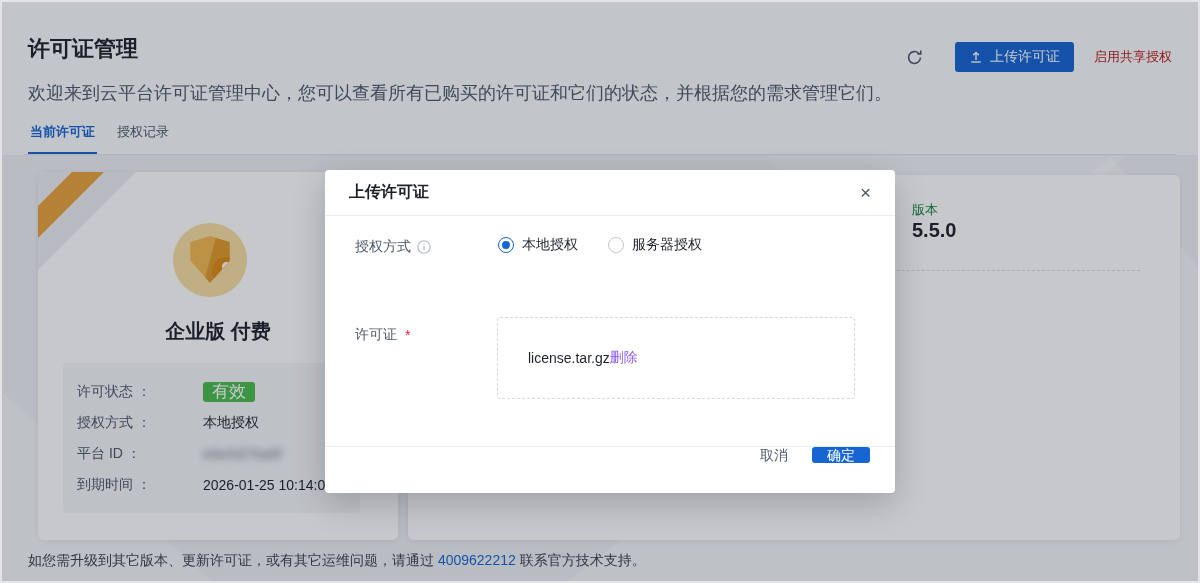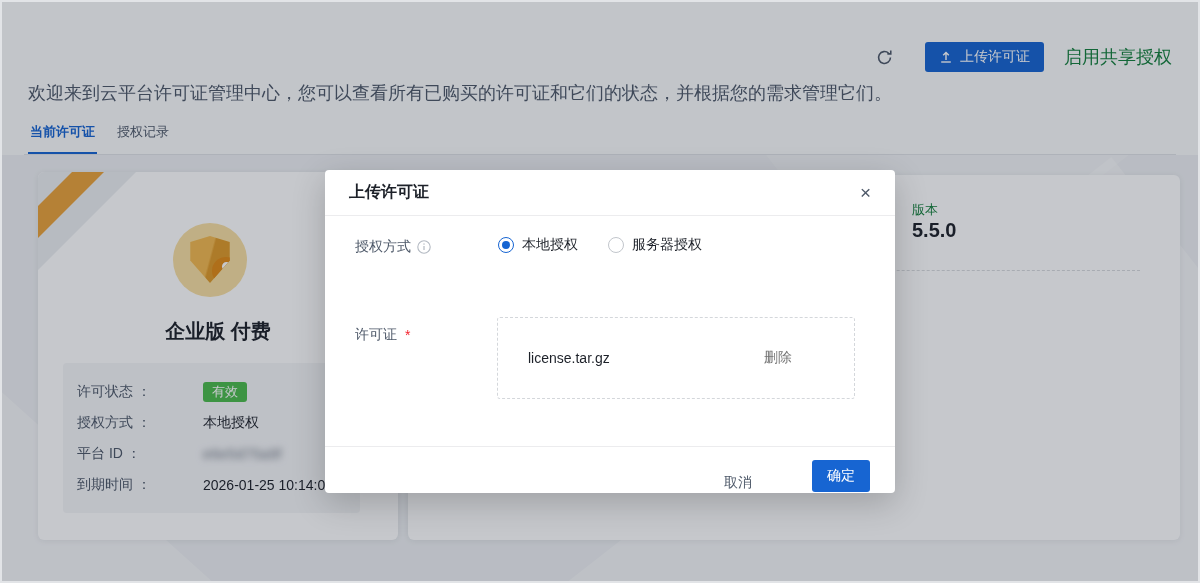--- a/index.html
+++ b/index.html
@@ -21,21 +21,21 @@
   .page-header::after { content:""; position:absolute; left:24px; right:24px; bottom:0; height:1px; background:#e0e2e6; }
   .page-title { position:absolute; left:28px; top:34px; font-size:22px; font-weight:bold; color:#1d2129; }
   .page-subtitle { position:absolute; left:28px; top:81px; font-size:18px; color:#4e5969; }
   .header-actions { position:absolute; right:28px; top:42px; height:30px; display:flex; align-items:center; gap:20px; }
   .btn-refresh { width:22px; height:22px; border:none; background:none; cursor:pointer; display:flex; align-items:center; justify-content:center; margin-right:10px; }
   .btn-primary {
     height:30px; padding:0 14px; border:none; border-radius:3px; cursor:pointer;
     background:#1765d2; color:#fff; font-size:14px;
     display:flex; align-items:center; gap:7px; font-family:inherit;
   }
-  .btn-text { border:none; background:none; cursor:pointer; font-size:18px; color:#15803d; font-family:Liberation Sans, sans-serif; }
+  .btn-text { border:none; background:none; cursor:pointer; font-size:13px; color:#b91c1c; font-family:Liberation Sans, sans-serif; }
   .tabs { position:absolute; left:28px; bottom:0; display:flex; gap:18px; }
   .tab { font-size:13px; color:#4e5969; padding:0 2px 11px 2px; cursor:pointer; border-bottom:3px solid transparent; }
   .tab.active { color:#1765d2; font-weight:bold; border-bottom-color:#1765d2; }
 
   
   .content { position:absolute; top:155px; left:0; right:0; bottom:0; z-index:2; }
   .card { position:absolute; background:#fff; border-radius:6px; box-shadow:0 1px 6px rgba(31,35,41,.08); }
   .card-license { left:38px; top:17px; width:360px; height:368px; overflow:hidden; }
   .ribbon-shade { position:absolute; top:0; left:0; width:98px; height:98px; background:#eceef1; clip-path:polygon(0 0,98px 0,0 98px); }
   .ribbon { position:absolute; top:0; left:0; width:98px; height:98px; background:#e9a23b; clip-path:polygon(34px 0,66px 0,0 66px,0 34px); }
@@ -47,21 +47,21 @@
   .badge-person { position:absolute; left:23px; top:21px; width:28px; height:28px; border-radius:50%; background:#e18a16; overflow:hidden; }
   .badge-head { position:absolute; left:9.5px; top:5px; width:9px; height:9px; border-radius:50%; background:#fff; }
   .badge-body { position:absolute; left:5px; bottom:3px; width:18px; height:10px; border-radius:9px 9px 0 0; background:#fff; }
 
   .edition { position:absolute; top:146px; left:0; width:100%; text-align:center; font-size:20px; font-weight:bold; color:#1d2129; }
 
   .fields-panel { position:absolute; left:25px; top:191px; width:297px; height:150px; background:#f5f6f8; border-radius:4px; padding:13px 0 0 14px; }
   .field-row { display:flex; align-items:center; height:31px; font-size:14px; }
   .field-label { width:126px; color:#4e5969; }
   .field-value { color:#1d2129; }
-  .badge-green { background:#4cbb4c; color:#fff; font-size:13px; line-height:18px; padding:1px 9px; border-radius:3px; }
+  .badge-green { background:#4cbb4c; color:#fff; font-size:17px; line-height:18px; padding:1px 9px; border-radius:3px; }
   .blurred { filter:blur(3.5px); color:#6e7681; letter-spacing:.5px; }
 
   .card-version { left:408px; top:20px; width:772px; height:365px; }
   .ver-block { position:absolute; left:504px; top:26px; }
   .ver-label { font-size:13px; color:#15803d; }
   .ver-value { font-size:20px; font-weight:bold; color:#1d2129; }
   .ver-dash { position:absolute; left:28px; top:95px; width:704px; border-top:1px dashed #d8dadd; }
 
   .support { position:absolute; left:28px; top:397px; font-size:14px; color:#3d434d; }
   .support a { color:#1765d2; text-decoration:none; cursor:pointer; }
@@ -79,38 +79,39 @@
   .lbl-license { top:110px; }
   .req { color:#f5222d; margin-left:2px; }
   .auth-controls { position:absolute; left:173px; top:20px; width:384px; }
   .radio-group { display:flex; align-items:center; gap:30px; }
   .radio-item { display:flex; align-items:center; gap:8px; font-size:14px; color:#1d2129; cursor:pointer; }
   .radio { width:16px; height:16px; border-radius:50%; border:1.5px solid #c2c6cc; position:relative; background:#fff; }
   .radio.checked { border-color:#1765d2; }
   .radio.checked::after { content:""; position:absolute; left:50%; top:50%; width:8px; height:8px; margin:-4px 0 0 -4px; border-radius:50%; background:#1765d2; }
   .helper { margin-top:9px; font-size:12px; line-height:22px; color:#9aa1ab; white-space:pre-line; }
   .filebox { position:absolute; left:172px; top:101px; width:358px; height:82px; border:1px dashed #d4d7db; border-radius:3px;
-    display:flex; align-items:center; justify-content:space-between; padding:0 62px 0 30px; cursor:pointer; }
+    display:flex; align-items:center; justify-content:flex-start; padding:0 62px 0 30px; cursor:pointer; }
   .filename { font-size:14px; color:#1d2129; }
-  .link { font-size:14px; color:#737373; cursor:pointer; background:none; border:none; font-family:inherit; }
-  .m-footer { height:46px; border-top:1px solid #ececee; display:flex; align-items:flex-end; justify-content:flex-end; gap:24px; padding:0 25px; }
+  .link { font-size:14px; color:#8b5cf6; cursor:pointer; background:none; border:none; font-family:inherit; }
+  .m-footer { height:46px; border-top:1px solid #ececee; display:flex; align-items:flex-start; justify-content:flex-end; gap:24px; padding:0 25px; }
   .btn-cancel { border:none; background:none; font-size:14px; color:#4e5969; cursor:pointer; font-family:inherit; }
-  .btn-confirm { height:32px; padding:0 15px; border:none; border-radius:3px; background:#1765d2; color:#fff; font-size:14px; cursor:pointer; font-family:inherit;margin-left:36px; }
+  .btn-confirm { height:16px; padding:0 15px; border:none; border-radius:3px; background:#1765d2; color:#fff; font-size:14px; cursor:pointer; font-family:inherit; }
 
   .frame { position:absolute; inset:0; border:2px solid #e2e4e7; z-index:60; pointer-events:none; }
   svg { display:block; }
 </style>
 </head>
 <body>
 
 <div class="sheen sheen-tr"></div>
 <div class="sheen sheen-br"></div>
 <div class="sheen sheen-bl"></div>
 
 <div class="page-header">
+  <h1 class="page-title">许可证管理</h1>
   <p class="page-subtitle">欢迎来到云平台许可证管理中心，您可以查看所有已购买的许可证和它们的状态，并根据您的需求管理它们。</p>
 
   <div class="header-actions">
     <button class="btn-refresh">
       <span>
         <svg width="17" height="17" viewBox="0 0 16 16" fill="none">
           <path d="M13.6 8a5.6 5.6 0 1 1-1.7-4" stroke="#4e5969" stroke-width="1.5" fill="none"></path>
           <path d="M13.9 1.4v3.2h-3.2" stroke="#4e5969" stroke-width="1.5" fill="none"></path>
         </svg>
       </span>
@@ -175,20 +176,21 @@
   </div>
 
   <div class="card card-version">
     <div class="ver-block">
       <div class="ver-label">版本</div>
       <div class="ver-value">5.5.0</div>
     </div>
     <div class="ver-dash"></div>
   </div>
 
+  <p class="support"><span>如您需升级到其它版本、更新许可证，或有其它运维问题，请通过 </span><a>4009622212</a><span> 联系官方技术支持。</span></p>
 </div>
 
 <div class="overlay"></div>
 
 <div class="modal">
   <div class="m-header">
     <span class="m-title">上传许可证</span>
     <button class="m-close">×</button>
   </div>
 

